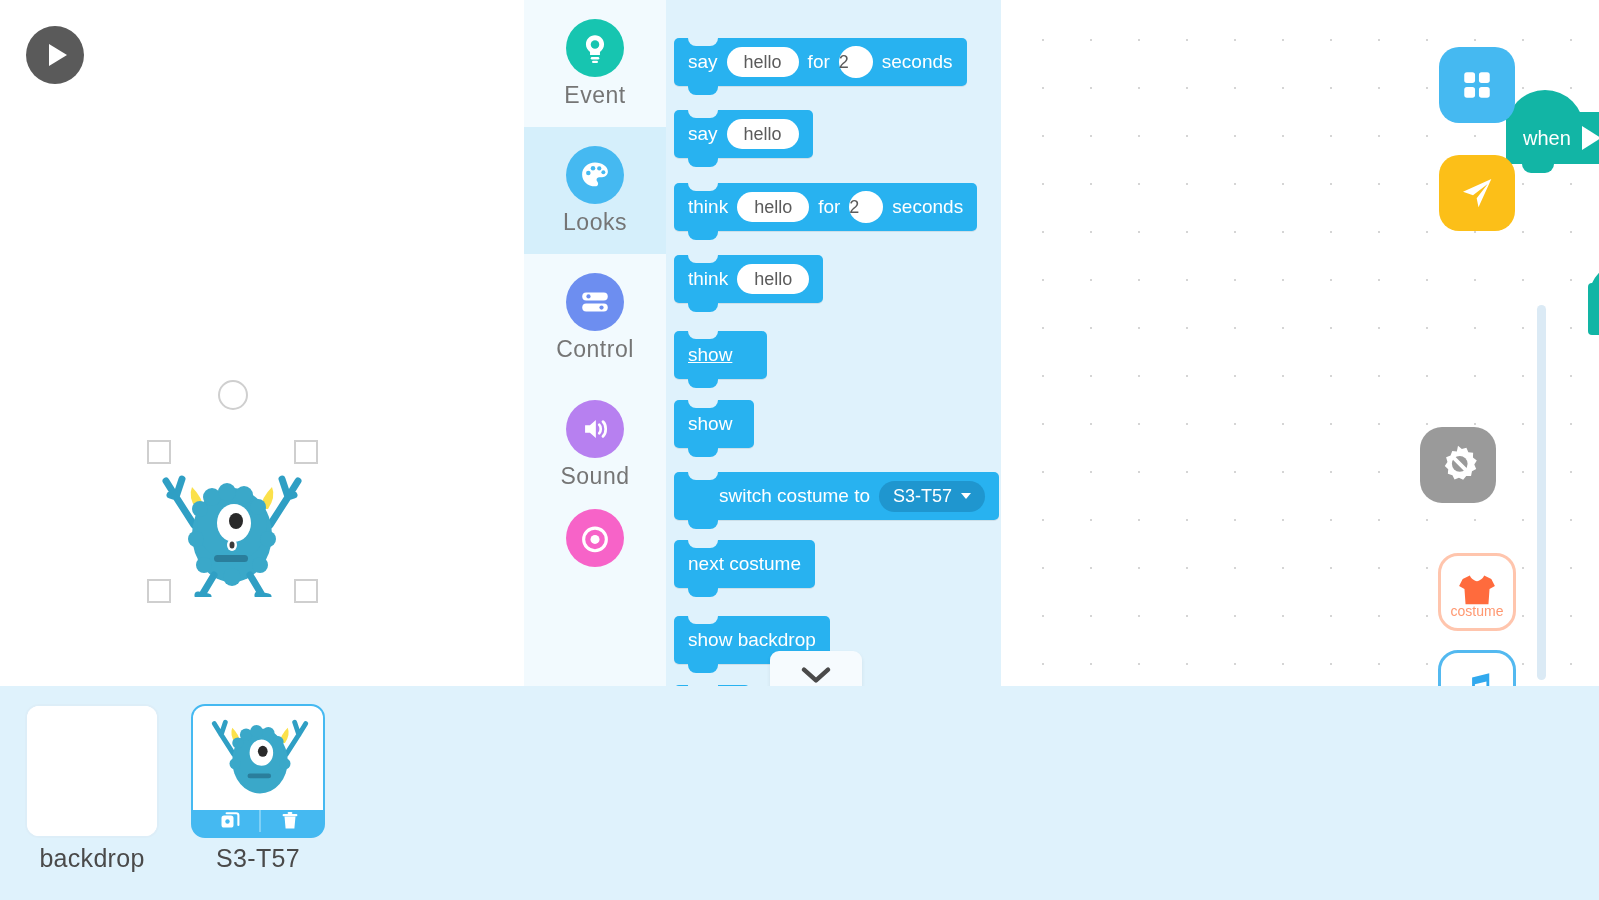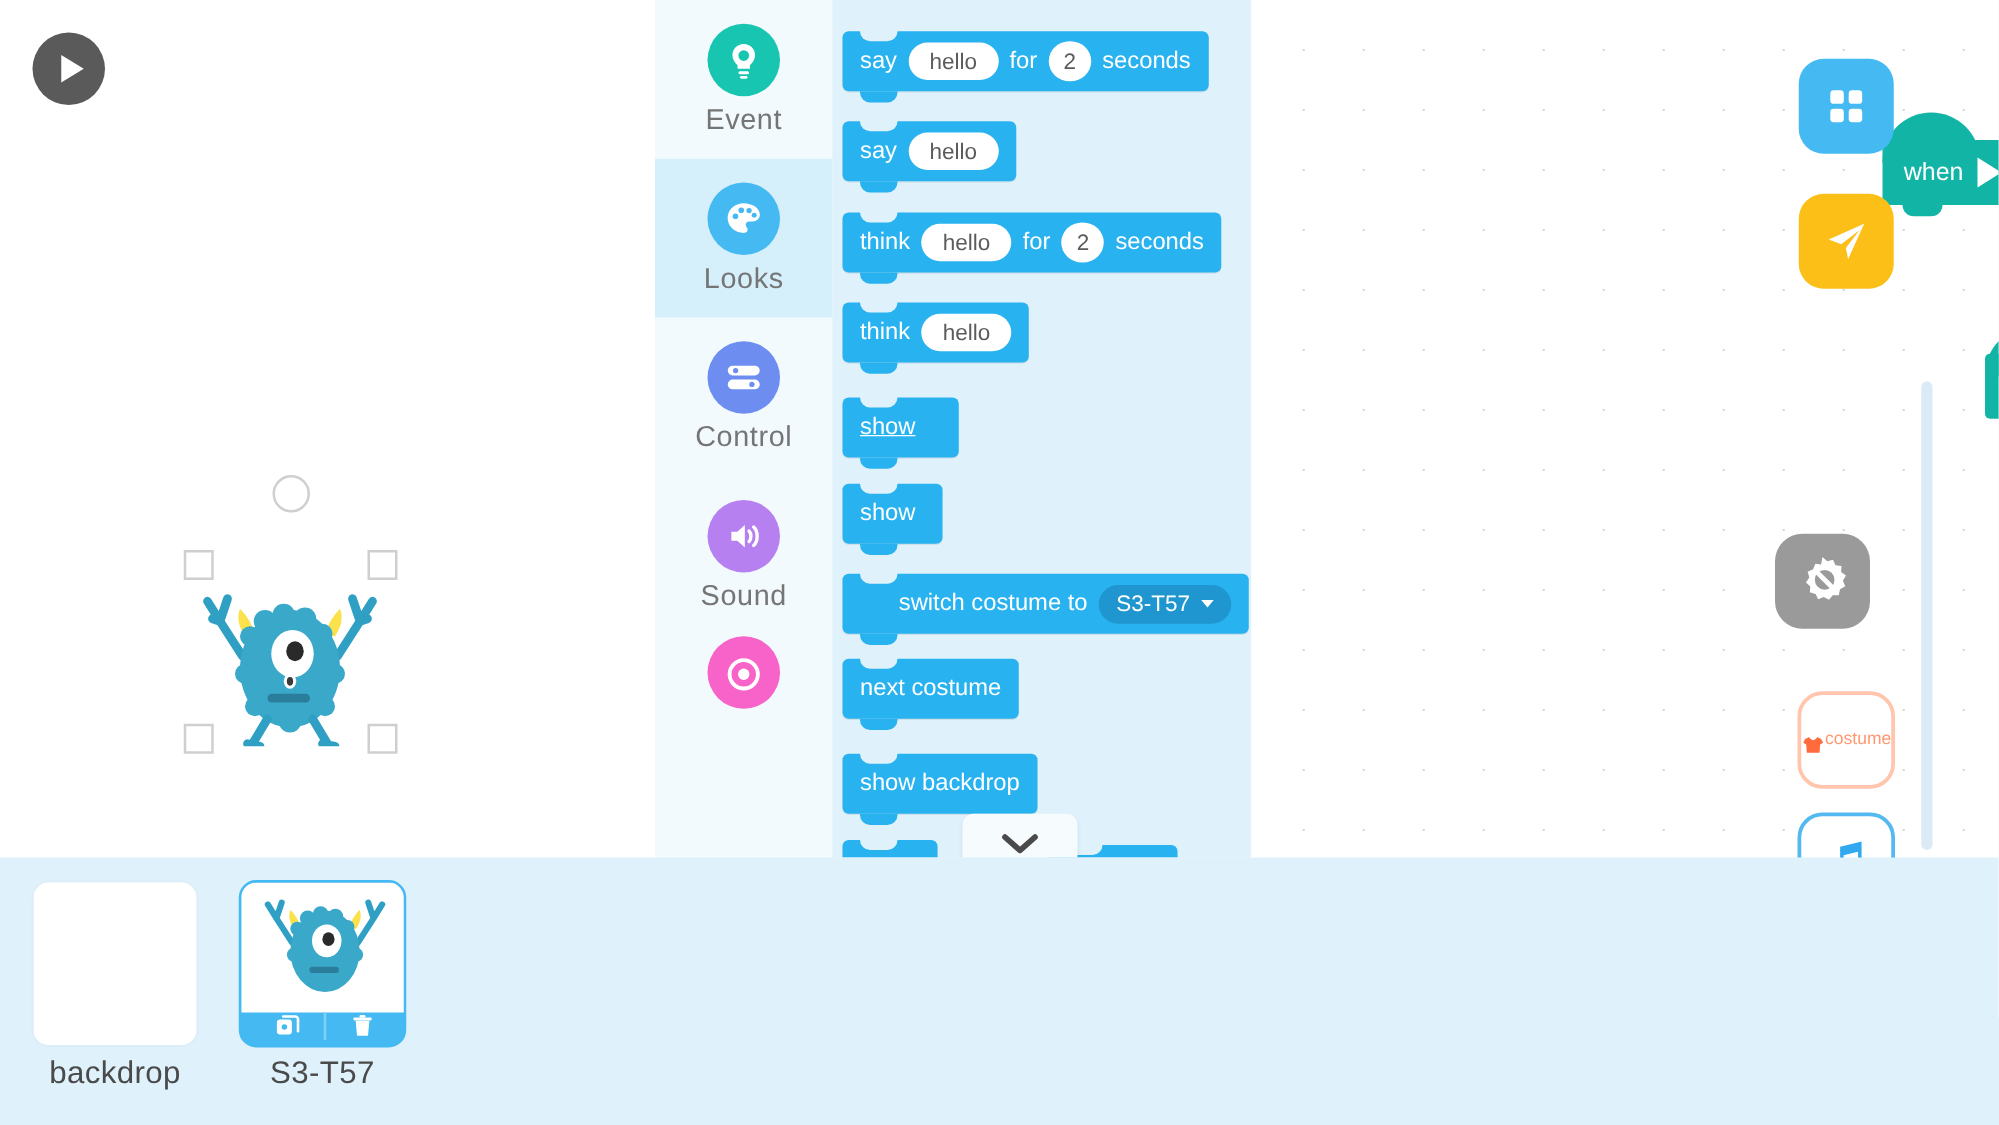--- a/index.html
+++ b/index.html
@@ -68,35 +68,35 @@
   
   #palette {
     position:absolute; left:142px; top:0; width:335px; height:686px;
     background:#dff2fc; overflow:hidden;
   }
   .blk {
     position:absolute; background:#28b2f0; color:#ffffff;
     display:flex; align-items:center; border-radius:5px;
     font-size:19px; padding:0 14px; gap:9px; height:48px;
     box-shadow:0 1px 0 rgba(0,0,0,.08);
-    cursor:pointer; white-space:nowrap;
+    cursor:pointer; white-space:nowrap;margin-top:13px;
   }
   .blk::before {
     content:""; position:absolute; left:14px; top:-1px;
     width:30px; height:9px; background:#dff2fc;
     border-radius:0 0 8px 8px;
   }
   .blk::after {
     content:""; position:absolute; left:14px; bottom:-9px;
     width:30px; height:9px; background:#28b2f0;
     border-radius:0 0 8px 8px;
   }
   .oval {
     background:#ffffff; color:#5b5b5b; border-radius:16px;
-    padding:4px 17px; font-size:18px; min-width:34px; text-align:center;
+    padding:4px 17px; font-size:18px; min-width:34px; 
     line-height:1.25;
   }
   .num { border-radius:50%; padding:5px 0; width:34px; }
   .dd {
     background:#1f96cf; color:#ffffff; border-radius:16px;
     padding:5px 14px; font-size:18px; display:flex; align-items:center; gap:9px;
   }
   .caret { width:0;height:0;border-left:5px solid transparent;border-right:5px solid transparent;border-top:6px solid #fff; }
 
   #scroll-down {
@@ -138,21 +138,21 @@
   .tool {
     position:absolute; width:76px; height:76px; border-radius:20px;
     display:flex; align-items:center; justify-content:center; cursor:pointer;
   }
   #tool-grid { left:1439px; top:47px; background:#45b9f1; }
   #tool-send { left:1439px; top:155px; background:#fcbf18; }
   #tool-gear { left:1420px; top:427px; background:#9a9a9a; border-radius:22px; }
   #tool-costume {
     left:1438px; top:553px; width:78px; height:78px;
     border:3px solid #ffc5ad; border-radius:20px; background:#fff;
-    gap:0;
+    flex-direction:column; gap:0;
   }
   #tool-costume .c-lbl { font-size:14px; color:#ff9871; margin-top:-4px; }
   #tool-music {
     left:1438px; top:650px; width:78px; height:78px;
     border:3px solid #53b9f0; border-radius:20px; background:#fff;
   }
   #ws-scroll {
     position:absolute; left:1537px; top:305px; width:9px; height:375px;
     background:#dbeaf5; border-radius:5px; cursor:pointer;
   }

